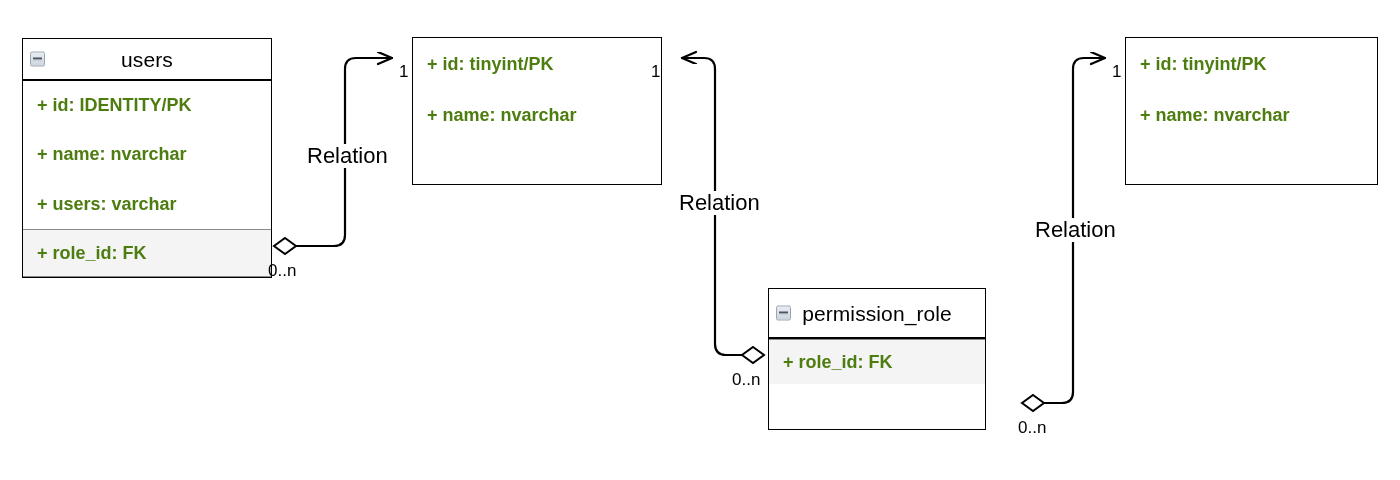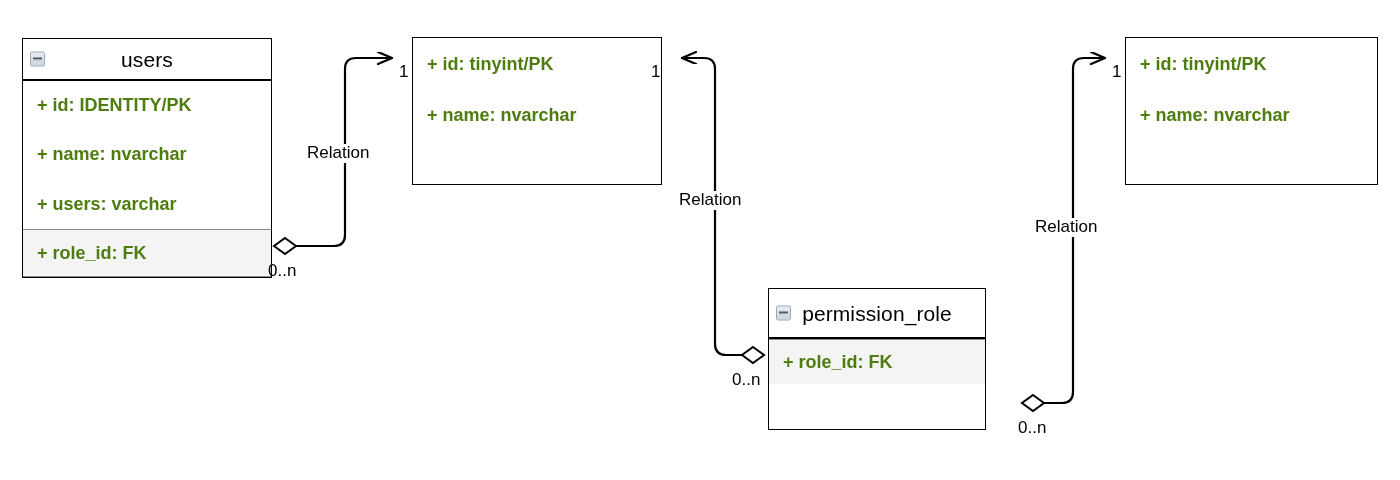--- a/index.html
+++ b/index.html
@@ -94,21 +94,21 @@
     position: absolute;
     left: 0; top: 0;
     width: 1400px;
     height: 480px;
     z-index: 2;
     pointer-events: none;
   }
   
   .edge-label {
     position: absolute;
-    font-size: 17px;
+    font-size: 22px;
     color: #000000;
     background: #ffffff;
     padding: 0 3px;
     line-height: 1.1;
     white-space: nowrap;
     z-index: 4;
   }
   .mult {
     position: absolute;
     font-size: 17px;

